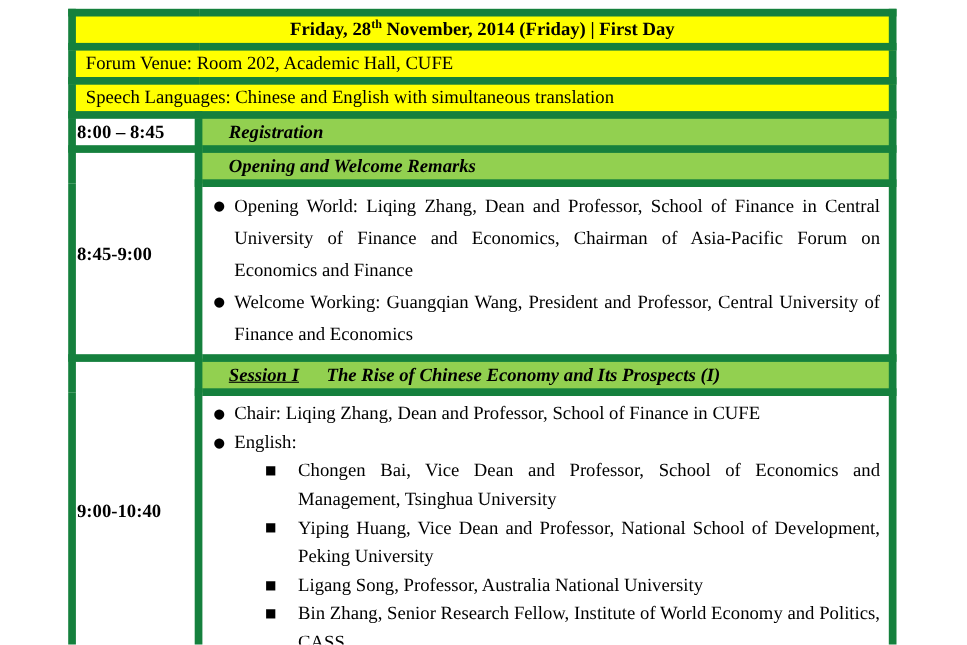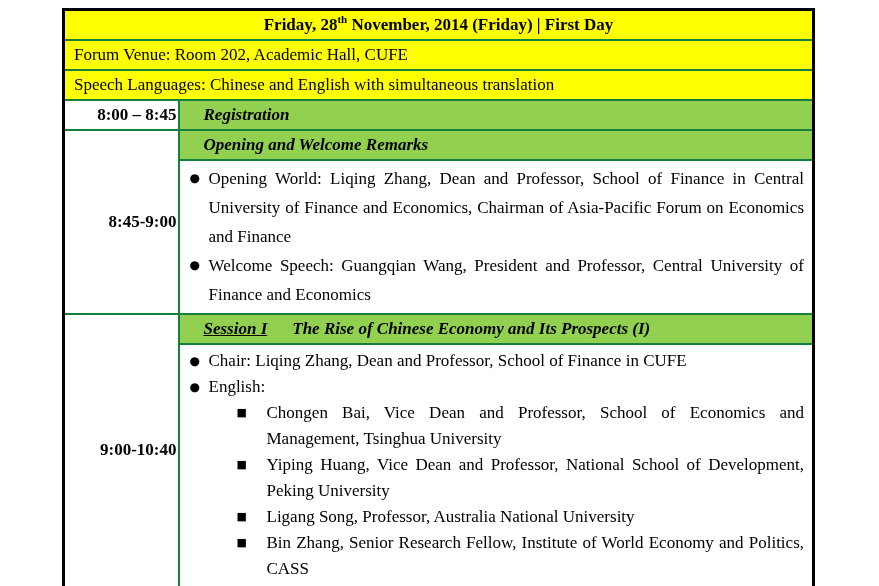--- a/index.html
+++ b/index.html
@@ -16,42 +16,42 @@
     padding: 8px 0 0 62px;
     box-sizing: border-box;
   }
   table.schedule {
     border-collapse: collapse;
     width: 753px;
     table-layout: fixed;
     border: 3px solid #000000;
   }
   td {
-    border: 2px solid #15803d;
+    border: 7px solid #15803d;
     box-sizing: border-box;
   }
   .c-yellow {
     background: #FFFF00;
     font-size: 17px;
     padding: 2px 9px;
     height: 30px;
     vertical-align: middle;
   }
   .c-title {
     text-align: center;
     font-weight: bold;
   }
   .c-title sup {
     font-size: 11px;
     line-height: 0;
   }
   .c-time {
     font-weight: bold;
     font-size: 17px;
-    text-align: right;
+    text-align: left;
     vertical-align: middle;
     background: #ffffff;
   }
   .c-green {
     background: #92D050;
     font-weight: bold;
     font-style: italic;
     font-size: 17px;
     padding: 2px 24px;
     height: 30px;
@@ -135,21 +135,21 @@
       <td class="c-content">
         <div class="bullet">
           <span class="glyph">●</span>
           <div class="btext">
             <b>Opening World:</b><span> Liqing Zhang, Dean and Professor, School of Finance in Central University of Finance and Economics, Chairman of Asia-Pacific Forum on Economics and Finance</span>
           </div>
         </div>
         <div class="bullet">
           <span class="glyph">●</span>
           <div class="btext">
-            <b>Welcome Speech:</b><span> Guangqian Wang, President and Professor, Central University of Finance and Economics</span>
+            <b>Welcome Working:</b><span> Guangqian Wang, President and Professor, Central University of Finance and Economics</span>
           </div>
         </div>
       </td>
     </tr>
 
     <tr>
       <td class="c-time" rowspan="2">9:00-10:40</td>
       <td class="c-green">
         <span class="s-label">Session I</span><span>The Rise of Chinese Economy and Its Prospects (I)</span>
       </td>

